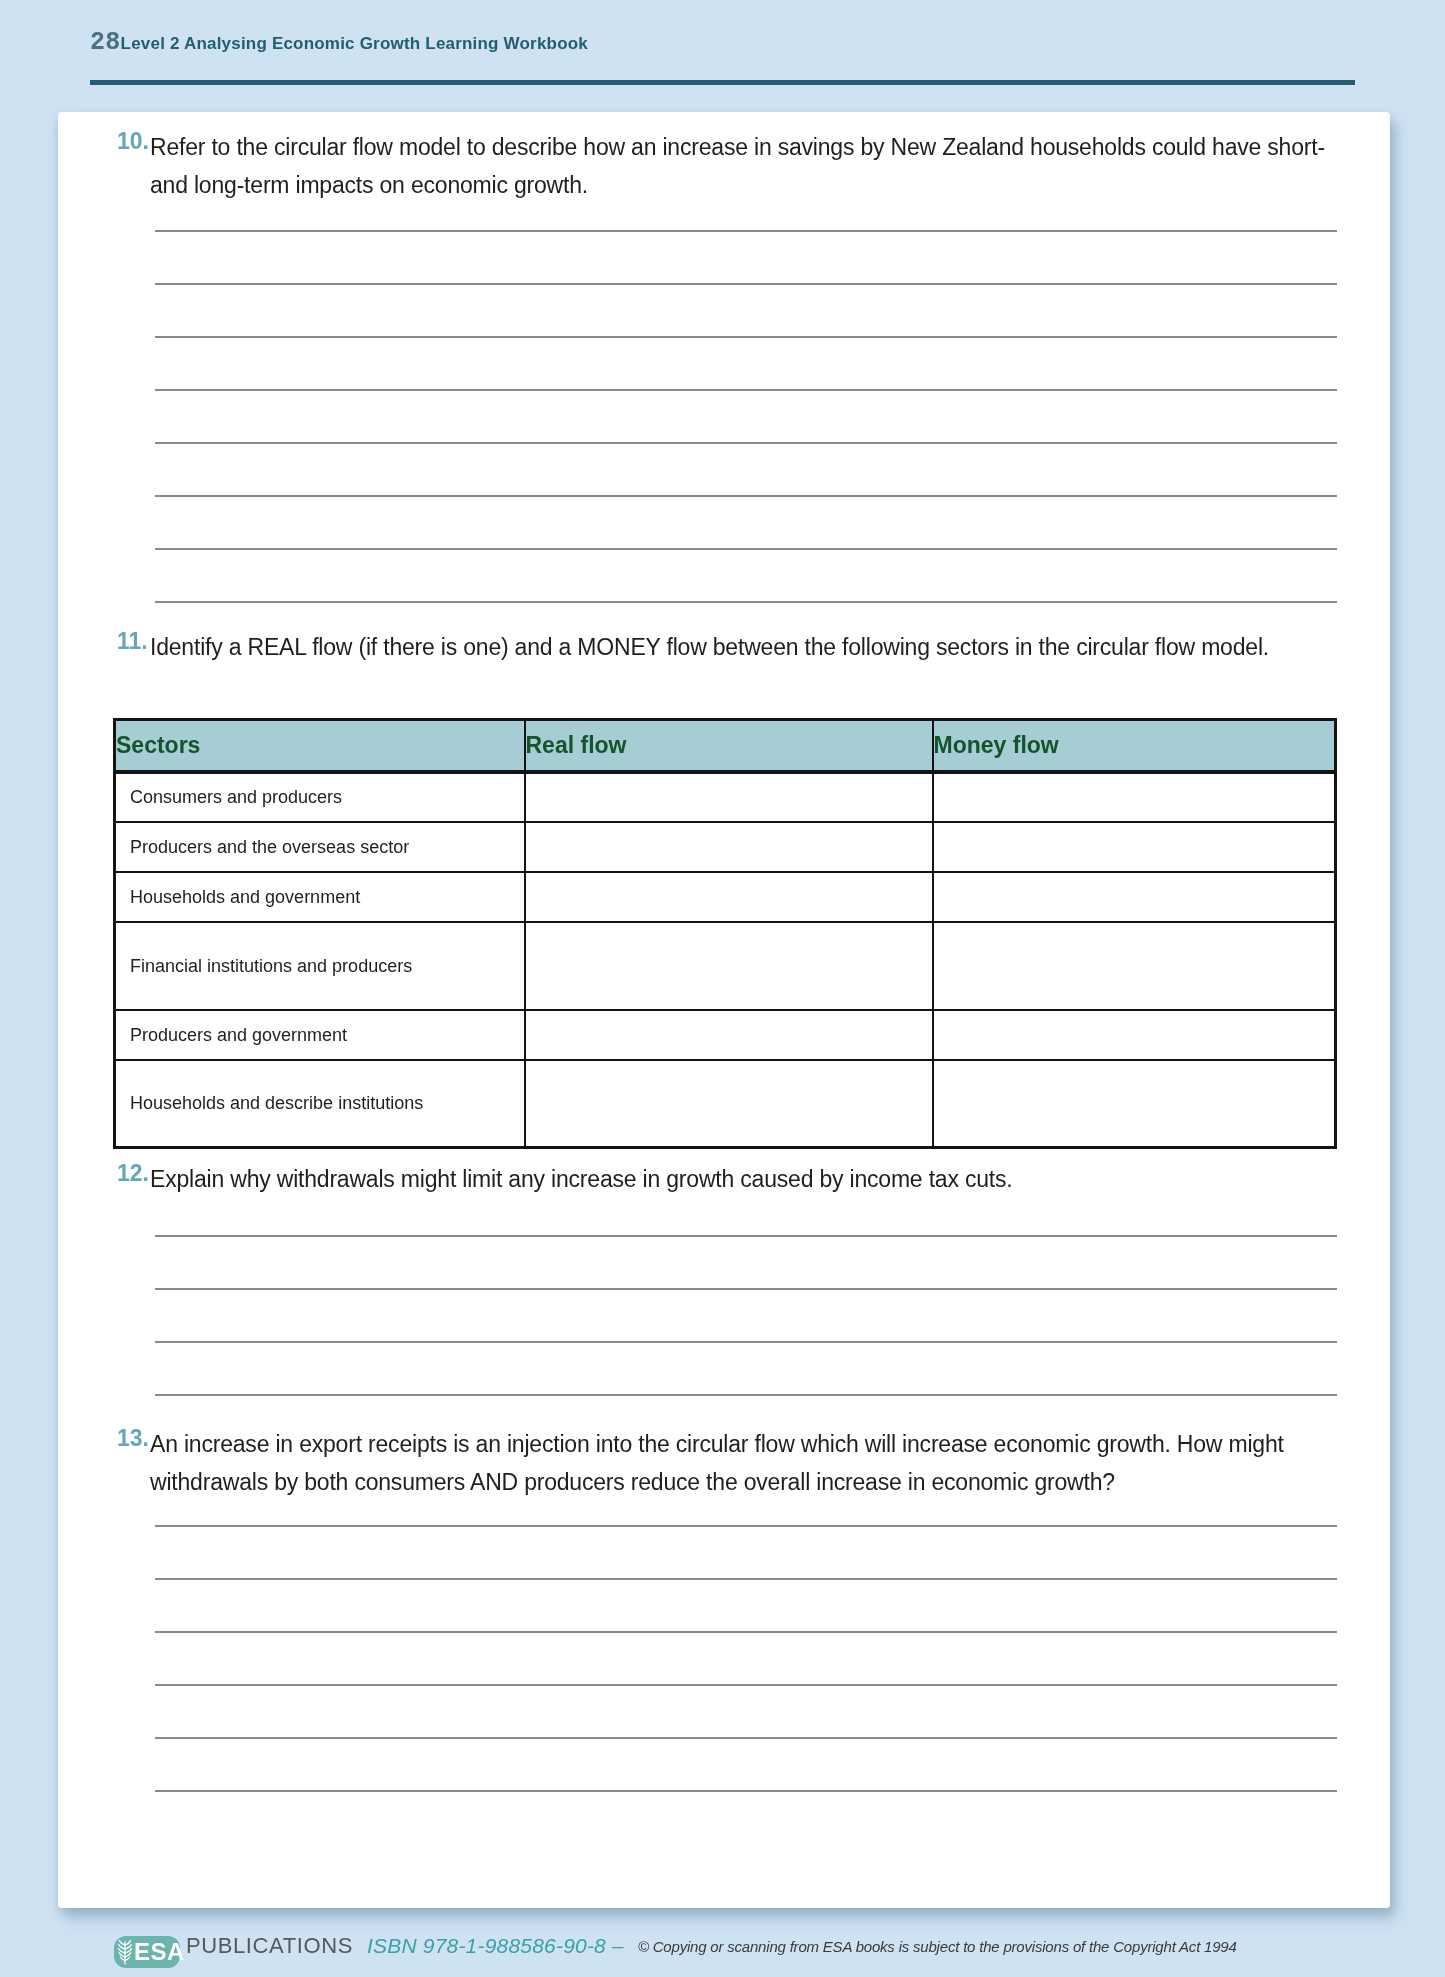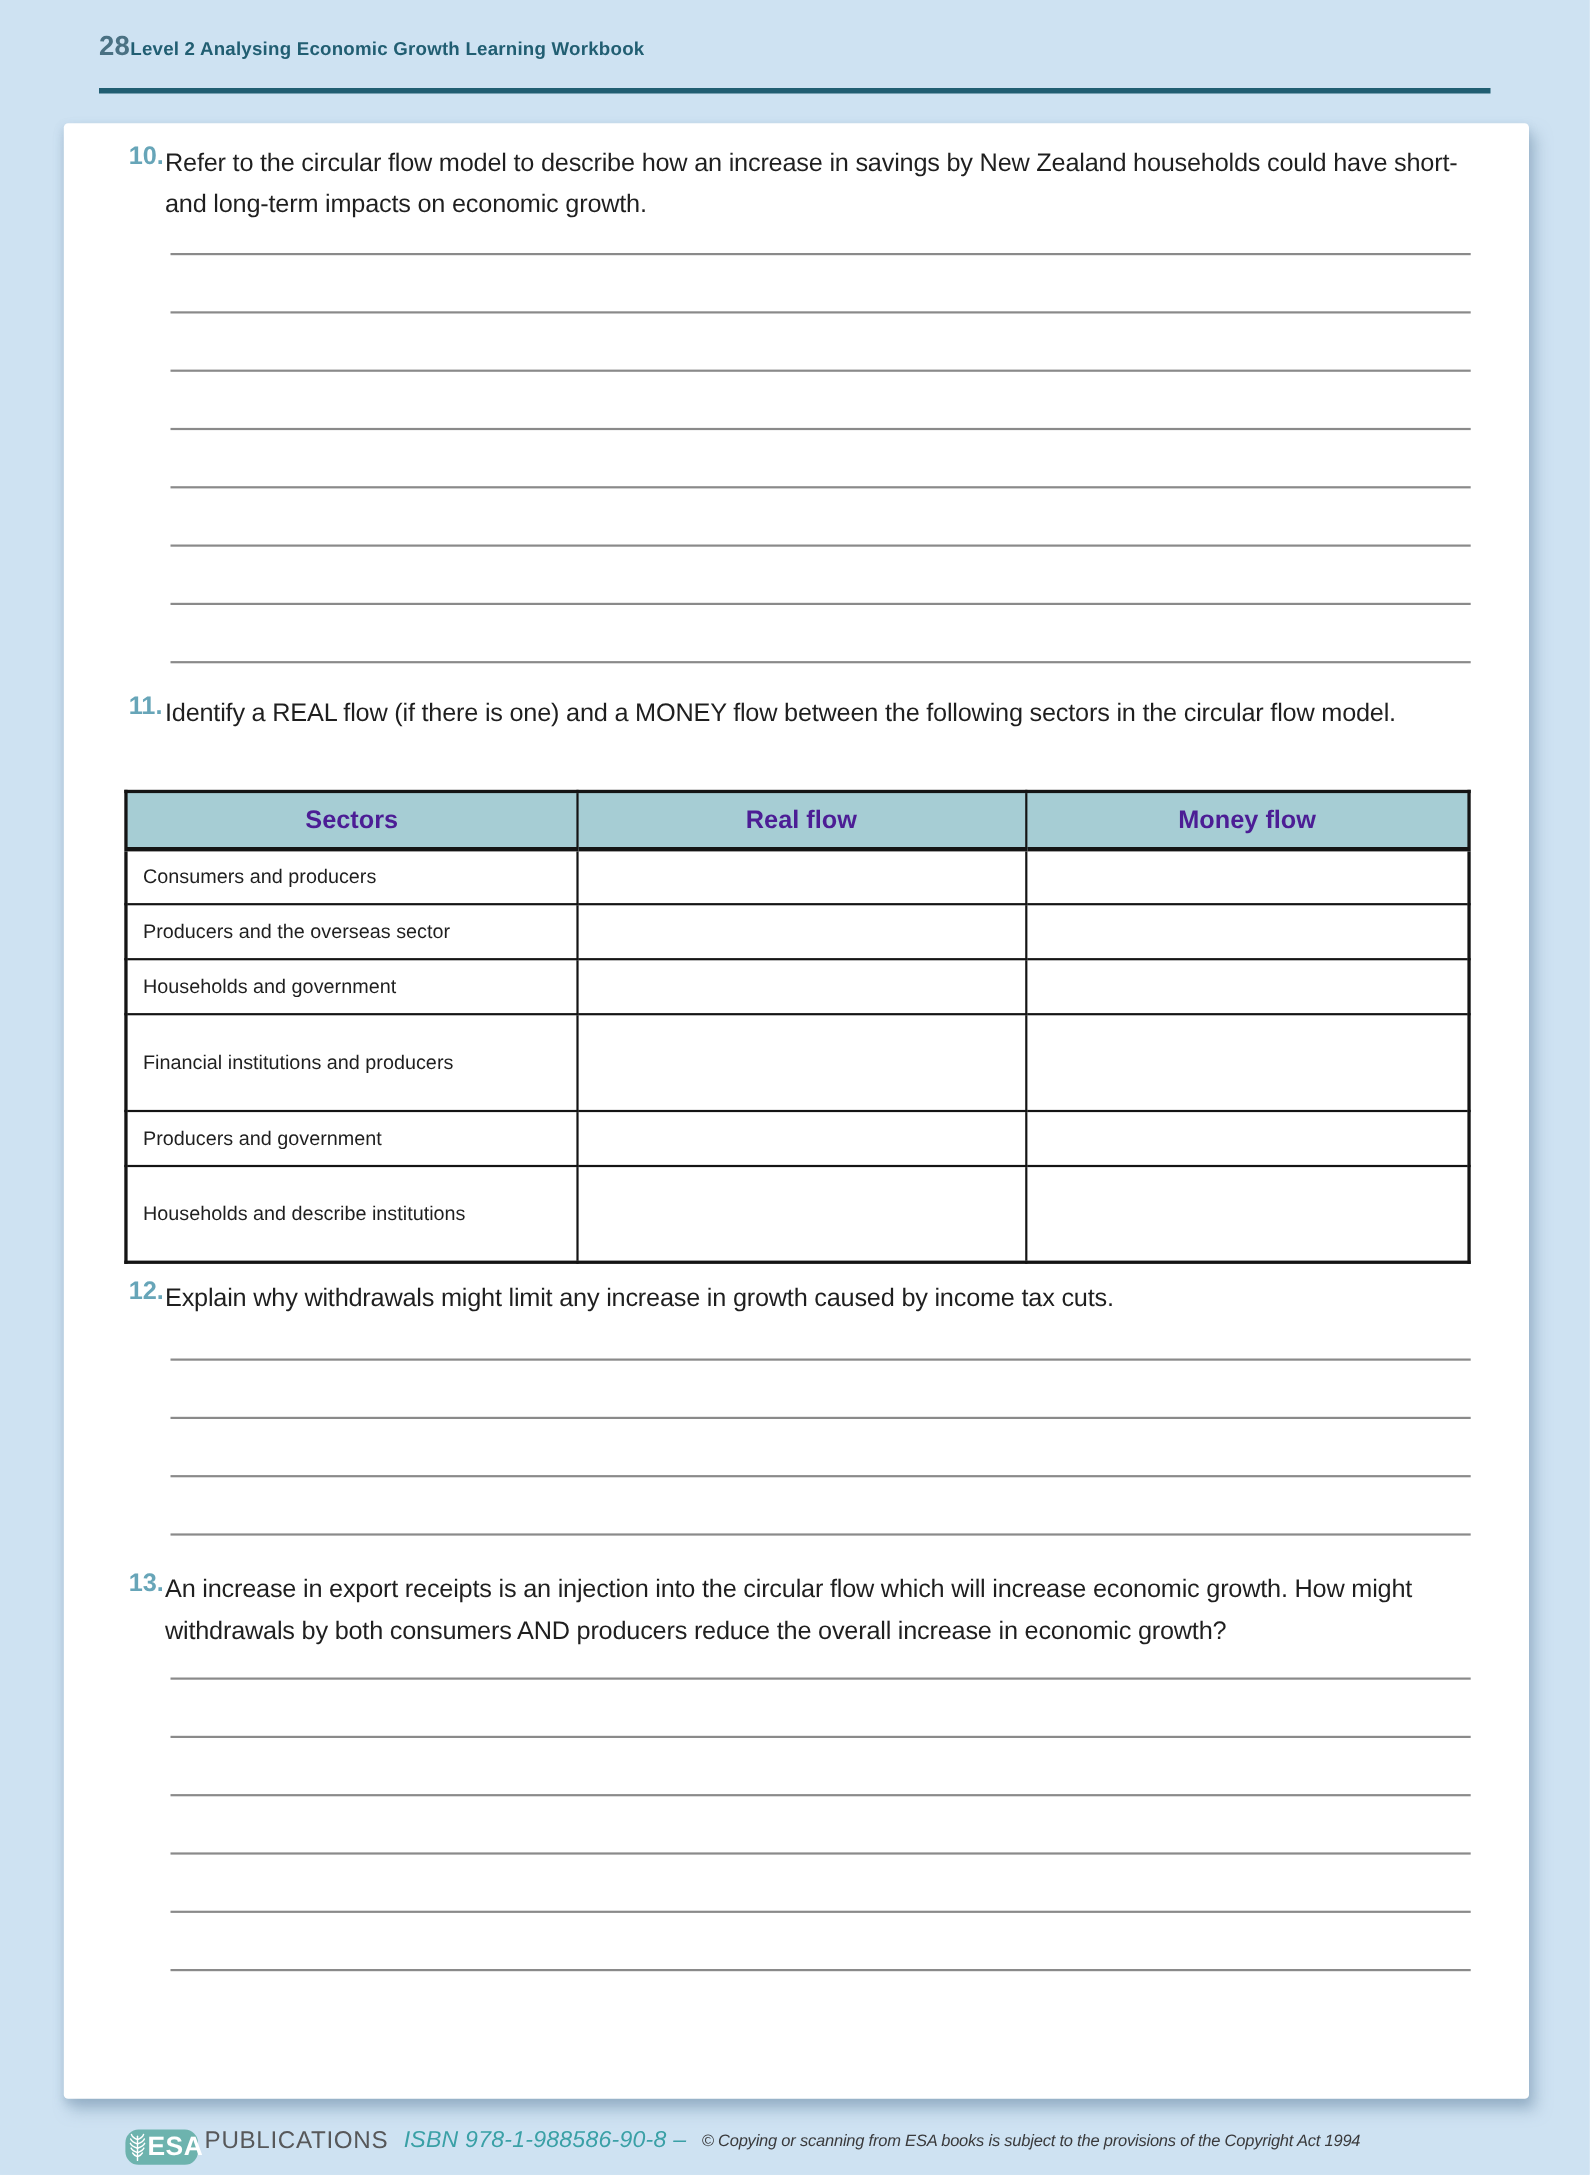--- a/index.html
+++ b/index.html
@@ -9,43 +9,43 @@
     --footer_gray:#57585a; --copyright_gray:#3a3a3c;
   }
   *{margin:0;padding:0;box-sizing:border-box;}
   html,body{background:var(--bg);}
   .page{
     position:relative; width:1445px; height:1977px; background:var(--bg);
     font-family:"Liberation Sans", sans-serif; color:var(--text); overflow:hidden;
   }
   
   .hdr{position:absolute; top:28px; left:90px; width:1265px; display:flex; align-items:baseline;}
-  .hdr .pnum{font-size:25px; font-weight:bold; color:var(--page_num); letter-spacing:.3px;}
+  .hdr .pnum{font-size:25px; font-weight:bold; color:var(--page_num); letter-spacing:.3px;font-family:Liberation Mono, monospace;}
   .hdr .ptitle{font-size:17px; font-weight:bold; color:var(--teal_dark); letter-spacing:.2px;}
   .hrule{position:absolute; top:80px; left:90px; width:1265px; height:5px; background:var(--teal_dark);}
   
   .card{
     position:absolute; left:58px; top:112px; width:1332px; height:1796px;
     background:var(--card); border-radius:4px;
     box-shadow:6px 10px 14px rgba(125,155,180,.55), 0 4px 8px rgba(125,155,180,.35);
   }
   
   .question{position:absolute; left:59px; width:1240px;}
   .qnum{position:absolute; left:0; top:0; font-weight:bold; font-size:23px; color:var(--q_num);}
   .qtext{margin-left:33px; width:1195px; font-size:23px; line-height:38px; color:var(--text); letter-spacing:-.2px;}
   
   .lines{position:absolute; left:97px; width:1182px;}
   .answer-line{height:53px; border-bottom:2px solid var(--line_gray);}
   
   .tblwrap{position:absolute; left:55px; top:606px; width:1221px;}
   table{width:100%; border-collapse:collapse; table-layout:fixed;}
   col.c1{width:410px;} col.c2{width:408px;} col.c3{width:403px;}
   thead th{
-    background:var(--table_header_bg); font-size:23px; font-weight:bold; color:#4c1d95;
-    text-align:center; height:52px; border:2px solid var(--border_dark); border-bottom:4px solid var(--border_dark);
+    background:var(--table_header_bg); font-size:23px; font-weight:bold; color:#14532d;
+    text-align:left; height:52px; border:2px solid var(--border_dark); border-bottom:4px solid var(--border_dark);
   }
   tbody td{border:2px solid var(--border_dark); font-size:18px; line-height:36px; padding:4px 14px; vertical-align:middle; background:#fff;}
   tbody tr:nth-child(1) td, tbody tr:nth-child(2) td, tbody tr:nth-child(3) td, tbody tr:nth-child(5) td{height:50px;}
   tbody tr:nth-child(4) td, tbody tr:nth-child(6) td{height:88px;}
   table{border:3px solid var(--border_dark);}
   
   .footer{position:absolute; left:114px; top:1929px; width:1200px; height:34px; display:flex; align-items:center;}
   .logo{width:66px; height:32px; background:var(--logo_teal); display:flex; align-items:center; justify-content:flex-start; padding-left:3px; border-radius:12px;margin-top:12px;}
   .logo .fern{width:16px; height:26px; flex:0 0 auto;}
   .logo .logotxt{color:#fff; font-size:24px; font-weight:bold; letter-spacing:.5px; line-height:1; margin-left:1px;}

